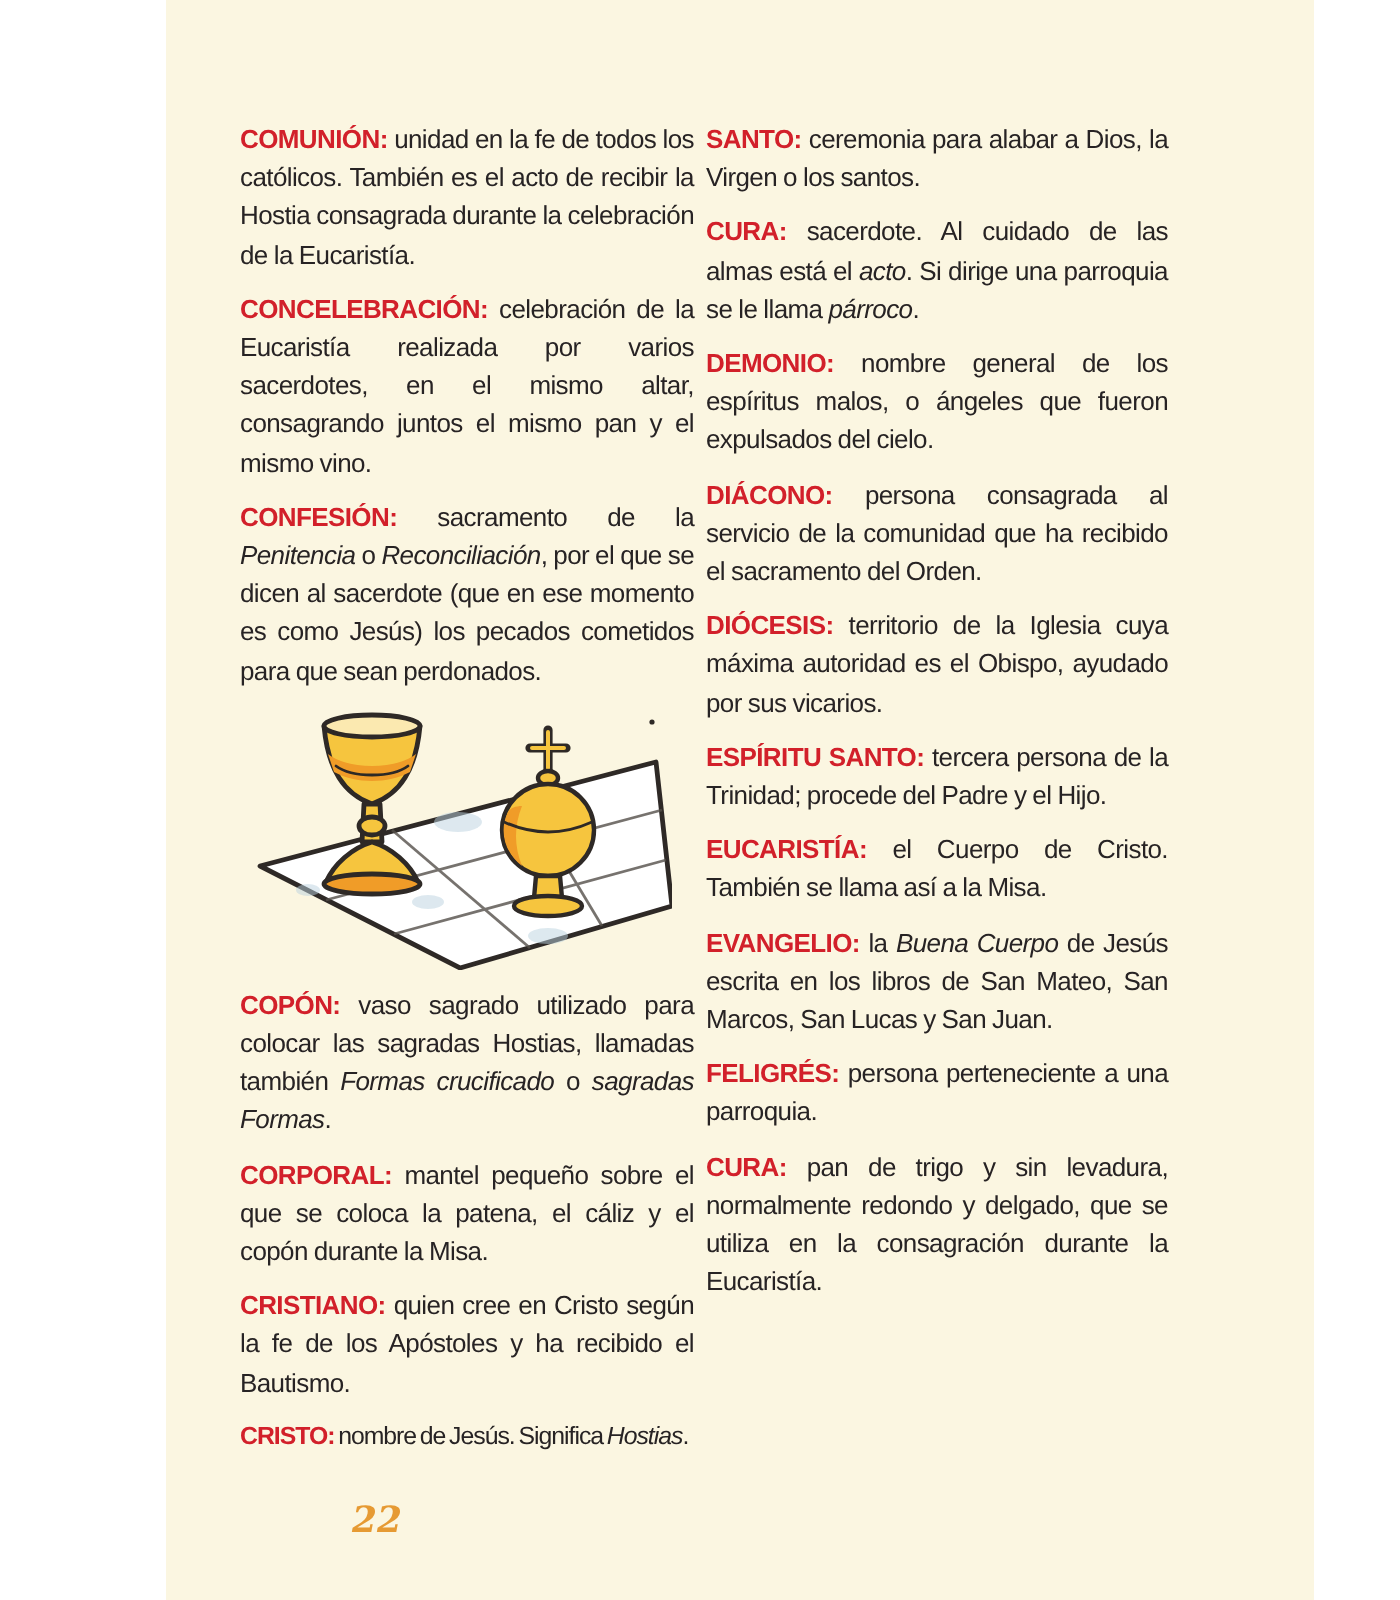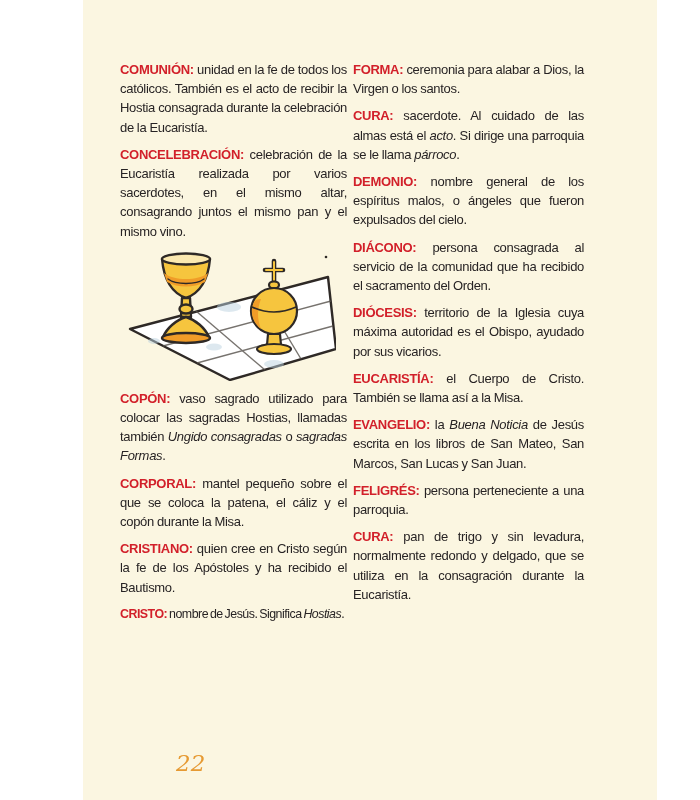--- a/index.html
+++ b/index.html
@@ -43,33 +43,34 @@
   .illus {
     width:212px; height:132px;
     margin:0 0 8px 4px;
   }
   .illus svg { width:212px; height:132px; display:block; }
   .page-number {
     position:absolute;
     left:93px; top:750px;
     font-family:"DejaVu Serif", serif;
     font-style:italic;
-    font-weight:400;
-    font-size:23px;
+    font-weight:700;
+    font-size:18px;
     color:var(--page-num,#E69A33);
   }
 </style>
 </head>
 <body>
 
 <div class="surround">
   <div class="paper">
     <div class="col col-left" id="col-left">
         <p class="entry"><span class="term">COMUNIÓN:</span> <span>unidad en la fe de todos los católicos. También es el acto de recibir la Hostia consagrada durante la celebración de la Eucaristía.</span></p>
         <p class="entry"><span class="term">CONCELEBRACIÓN:</span> <span>celebración de la Eucaristía realizada por varios sacerdotes, en el mismo altar, consagrando juntos el mismo pan y el mismo vino.</span></p>
+        <p class="entry"><span class="term">CONFESIÓN:</span> <span>sacramento de la </span><i>Penitencia</i><span> o </span><i>Reconciliación</i><span>, por el que se dicen al sacerdote (que en ese momento es como Jesús) los pecados cometidos para que sean perdonados.</span></p>
   <div class="illus">
     <svg viewBox="0 0 212 132" xmlns="http://www.w3.org/2000/svg">
 
       <g>
         <polygon points="6,80 204,28 212,100 106,131" fill="#FFFFFF" stroke="#2E2926" stroke-width="2.4" stroke-linejoin="round"></polygon>
         <g stroke="#55504a" stroke-width="1.4" fill="none" opacity="0.8">
           <path d="M39,97 L207,52"></path>
           <path d="M73,114 L209,77"></path>
           <path d="M72,62 L141,121"></path>
           <path d="M138,45 L177,110"></path>
@@ -101,31 +102,32 @@
         <ellipse cx="150" cy="36" rx="5" ry="3.5" fill="#F6C53E"></ellipse>
         <circle cx="150" cy="62" r="23" fill="#F6C53E"></circle>
         <path d="M130,53 C125,63 129,74 137,80 C133,70 133,60 137,50 C134,50 131,51 130,53 Z" fill="#F09C28" stroke="none"></path>
         <path d="M128,58 Q150,68 172,58" fill="none" stroke-width="1.5"></path>
         <path d="M144,85 L143,96 L157,96 L156,85 Z" fill="#F6C53E"></path>
         <ellipse cx="150" cy="100" rx="17" ry="5" fill="#F6C53E"></ellipse>
       </g>
       <circle cx="202" cy="8" r="1.3" fill="#2E2926"></circle>
     </svg>
   </div>
-<p class="entry"><span class="term">COPÓN:</span> <span>vaso sagrado utilizado para colocar las sagradas Hostias, llamadas también </span><i>Ungido consagradas</i><span> o </span><i>sagradas Formas</i><span>.</span></p>
+<p class="entry"><span class="term">COPÓN:</span> <span>vaso sagrado utilizado para colocar las sagradas Hostias, llamadas también </span><i>Formas crucificado</i><span> o </span><i>sagradas Formas</i><span>.</span></p>
         <p class="entry"><span class="term">CORPORAL:</span> <span>mantel pequeño sobre el que se coloca la patena, el cáliz y el copón durante la Misa.</span></p>
         <p class="entry"><span class="term">CRISTIANO:</span> <span>quien cree en Cristo según la fe de los Apóstoles y ha recibido el Bautismo.</span></p>
         <p class="entry condensed"><span class="term">CRISTO:</span> <span>nombre de Jesús. Significa </span><i>Hostias</i><span>.</span></p>
       </div>
     <div class="col col-right" id="col-right">
-        <p class="entry"><span class="term">FORMA:</span> <span>ceremonia para alabar a Dios, la Virgen o los santos.</span></p>
+        <p class="entry"><span class="term">SANTO:</span> <span>ceremonia para alabar a Dios, la Virgen o los santos.</span></p>
         <p class="entry"><span class="term">CURA:</span> <span>sacerdote. Al cuidado de las almas está el </span><i>acto</i><span>. Si dirige una parroquia se le llama </span><i>párroco</i><span>.</span></p>
         <p class="entry"><span class="term">DEMONIO:</span> <span>nombre general de los espíritus malos, o ángeles que fueron expulsados del cielo.</span></p>
         <p class="entry"><span class="term">DIÁCONO:</span> <span>persona consagrada al servicio de la comunidad que ha recibido el sacramento del Orden.</span></p>
         <p class="entry"><span class="term">DIÓCESIS:</span> <span>territorio de la Iglesia cuya máxima autoridad es el Obispo, ayudado por sus vicarios.</span></p>
+        <p class="entry"><span class="term">ESPÍRITU SANTO:</span> <span>tercera persona de la Trinidad; procede del Padre y el Hijo.</span></p>
         <p class="entry"><span class="term">EUCARISTÍA:</span> <span>el Cuerpo de Cristo. También se llama así a la Misa.</span></p>
-        <p class="entry"><span class="term">EVANGELIO:</span> <span>la </span><i>Buena Noticia</i><span> de Jesús escrita en los libros de San Mateo, San Marcos, San Lucas y San Juan.</span></p>
+        <p class="entry"><span class="term">EVANGELIO:</span> <span>la </span><i>Buena Cuerpo</i><span> de Jesús escrita en los libros de San Mateo, San Marcos, San Lucas y San Juan.</span></p>
         <p class="entry"><span class="term">FELIGRÉS:</span> <span>persona perteneciente a una parroquia.</span></p>
         <p class="entry"><span class="term">CURA:</span> <span>pan de trigo y sin levadura, normalmente redondo y delgado, que se utiliza en la consagración durante la Eucaristía.</span></p>
       </div>
     <div class="page-number">22</div>
   </div>
 </div>
 
 </body></html>

